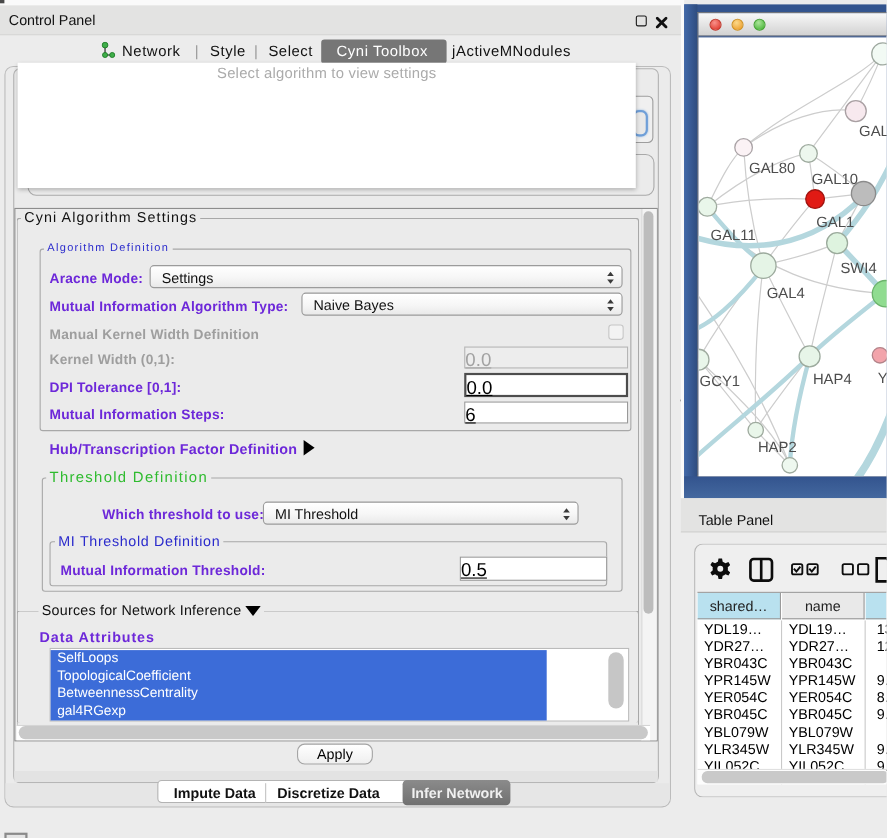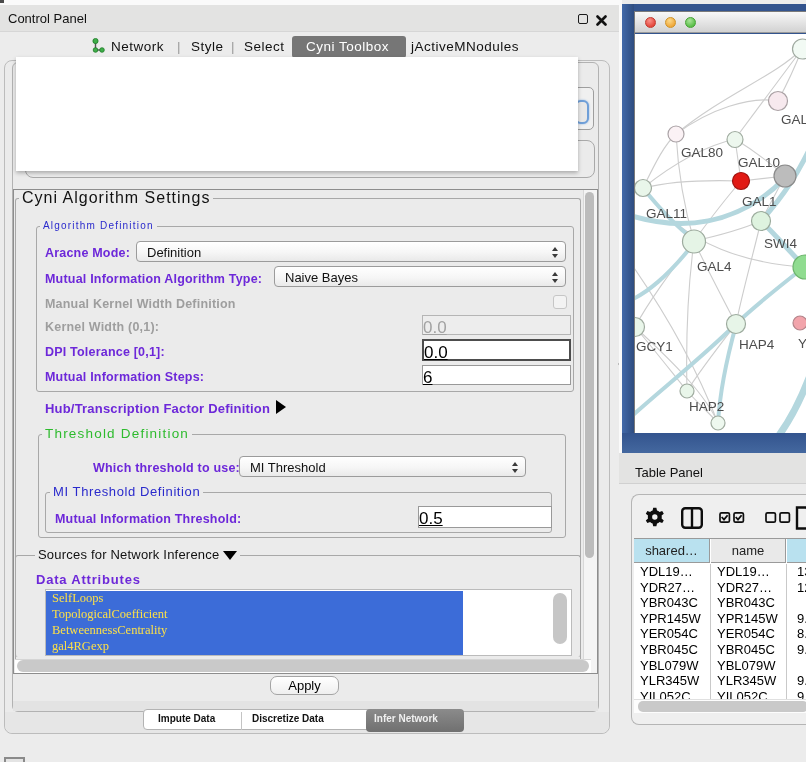--- a/index.html
+++ b/index.html
@@ -60,30 +60,30 @@
 
 <div class="abs" style="left:12px;top:62px;width:587px;height:650px;border:1px solid #b2b2b2;border-radius:6px;"></div>
 <div class="abs" style="left:13px;top:701px;width:585px;height:10px;background:#e3e3e3;"></div>
 
 <div class="abs" style="left:13px;top:189px;width:585px;height:485px;border:1px solid #8d8d8d;background:#ebebeb;"></div>
 
 <div class="abs" style="left:583px;top:190px;width:14px;height:483px;background:#f4f4f4;border-left:1px solid #d8d8d8;"></div>
 <div class="abs" style="left:585px;top:192px;width:9px;height:366px;background:#bcbcbc;border-radius:5px;"></div>
 
 <div class="group" style="left:15px;top:198px;width:566px;height:470px;border-bottom:none;border-radius:3px 3px 0 0;">
-  <div class="glabel" style="left:3px;color:#111;font-size:16px;letter-spacing:1px;">Cyni Algorithm Settings</div>
+  <div class="glabel" style="left:3px;color:#111;font-size:13px;letter-spacing:1px;">Cyni Algorithm Settings</div>
 </div>
 
 <div class="group" style="left:36px;top:226px;width:538px;height:166px;">
   <div class="glabel" style="left:3px;color:#2a2acc;font-size:10px;letter-spacing:1.2px;">Algorithm Definition</div>
 </div>
 
 <div class="lbl" style="left:45px;top:246px;">Aracne Mode:</div>
 <div class="combo" style="left:136px;top:241px;width:430px;height:21px;">
-  <div class="ct">Definition</div>
+  <div class="ct">Settings</div>
   <div class="arrs">
       <div class="up"></div>
       <div class="dn"></div>
     </div>
 </div>
 
 <div class="lbl" style="left:45px;top:272px;">Mutual Information Algorithm Type:</div>
 <div class="combo" style="left:274px;top:266px;width:292px;height:21px;">
   <div class="ct">Naive Bayes</div>
   <div class="arrs">
@@ -125,40 +125,41 @@
 </div>
 <div class="lbl" style="left:55px;top:512px;">Mutual Information Threshold:</div>
 <div class="tf" style="left:418px;top:506px;width:134px;height:22px;">0.5</div>
 
 <div class="group" style="left:15px;top:555px;width:566px;height:102px;border-bottom:none;">
   <div class="glabel" style="left:19px;color:#111;letter-spacing:0.2px;">Sources for Network Inference <span style="display:inline-block;width:0;height:0;border-left:7px solid transparent;border-right:7px solid transparent;border-top:9px solid #000;vertical-align:-1px;"></span></div>
 </div>
 
 <div class="lbl" style="left:36px;top:572px;font-size:13px;letter-spacing:0.8px;">Data Attributes</div>
 <div class="abs" style="left:45px;top:589px;width:527px;height:67px;background:#fff;border:1px solid #bbb;"></div>
-<div class="abs" style="left:46px;top:591px;width:417px;height:64px;background:#3c6cd8;color:#fde047;font-size:12.5px;line-height:15.9px;padding-left:6px;font-family:Liberation Serif, serif;">SelfLoops<br>TopologicalCoefficient<br>BetweennessCentrality<br>gal4RGexp</div>
+<div class="abs" style="left:46px;top:591px;width:451px;height:64px;background:#3c6cd8;color:#ffffff;font-size:12.5px;line-height:15.9px;padding-left:6px;">SelfLoops<br>TopologicalCoefficient<br>BetweennessCentrality<br>gal4RGexp</div>
 <div class="abs" style="left:553px;top:593px;width:14px;height:51px;background:#c6c6c6;border-radius:7px;"></div>
 
 <div class="abs" style="left:15px;top:659px;width:576px;height:14px;background:#fff;border-top:1px solid #d5d5d5;"></div>
 <div class="abs" style="left:17px;top:660px;width:572px;height:12px;background:#c9c9c9;border-radius:6px;"></div>
 
 <div class="abs" style="left:270px;top:676px;width:69px;height:19px;border:1px solid #a5a5a5;border-radius:7px;background:linear-gradient(#ffffff,#efefef);text-align:center;font-size:13px;padding-top:1px;">Apply</div>
 
 <div class="abs" style="left:5px;top:712px;width:604px;height:21px;background:#e6e6e6;border-radius:0 0 8px 8px;"></div>
-<div class="abs" style="left:143px;top:709px;width:320px;height:21px;background:#fff;border:1px solid #b3b3b3;border-radius:4px;font-size:10px;">
+<div class="abs" style="left:143px;top:709px;width:320px;height:21px;background:#fff;border:1px solid #b3b3b3;border-radius:4px;font-size:13px;">
   <div class="abs" style="left:14px;top:2.5px;font-weight:600;color:#111;">Impute Data</div>
   <div class="abs" style="left:97px;top:2px;width:1px;height:18px;background:#c4c4c4;"></div>
   <div class="abs" style="left:108px;top:2.5px;font-weight:600;color:#111;">Discretize Data</div>
   <div class="abs" style="left:222px;top:-1px;width:98px;height:23px;background:linear-gradient(#8b8b8b,#707070);border-radius:4px;"></div>
   <div class="abs" style="left:230px;top:2.5px;color:#f0f0f0;font-weight:600;white-space:nowrap;">Infer Network</div>
 </div>
 
 <div class="abs" style="left:4px;top:757px;width:21px;height:18px;border:2px solid #8a8a8a;background:#e4e4e4;"></div>
 
 <div class="abs" style="left:16px;top:57px;width:562px;height:114px;background:#fff;z-index:50;box-shadow:0 2px 4px rgba(0,0,0,0.28);">
+  <div class="abs" style="left:0;top:2px;width:562px;text-align:center;font-size:13.5px;letter-spacing:0.2px;color:#ababab;">Select algorithm to view settings</div>
 </div>
 
 <div class="abs" style="left:618px;top:358px;width:5px;height:12px;background:#9a9a9a;clip-path:polygon(100% 0,0 50%,100% 100%);"></div>
 
 <div class="abs" style="left:619px;top:0;width:3px;height:453px;background:#fafafa;"></div>
 <div class="abs" style="left:622px;top:4px;width:184px;height:449px;background:#33548e;"></div>
 <div class="abs" style="left:622px;top:4px;width:12px;height:449px;background:linear-gradient(to right,#4269a9,#2e4c7f);"></div>
 <div class="abs" style="left:622px;top:433px;width:184px;height:20px;background:linear-gradient(to bottom,#33548e,#44689f);"></div>
 
 <div class="abs" style="left:634px;top:11px;width:172px;height:422px;border:1px solid #7a7a7a;border-right:none;">

